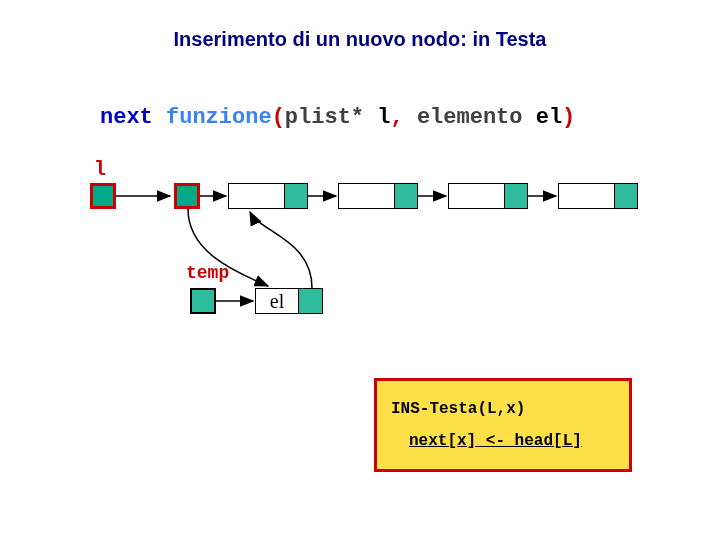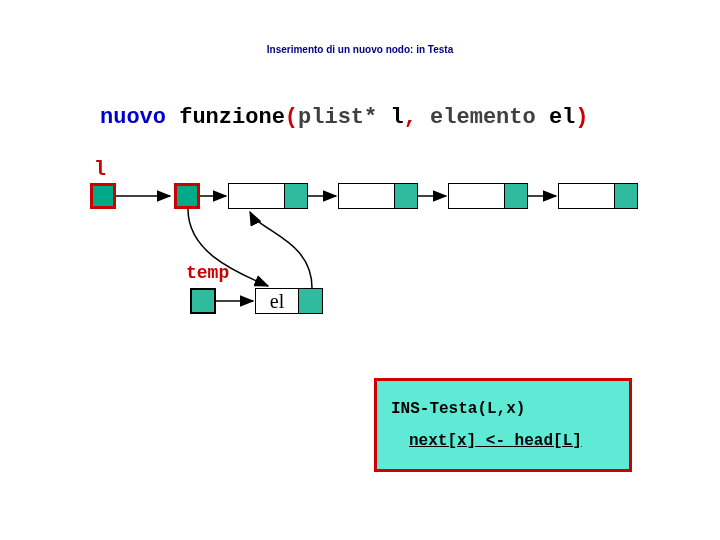--- a/index.html
+++ b/index.html
@@ -10,35 +10,34 @@
     background: #fff;
     font-family: Arial, sans-serif;
     position: relative;
   }
   .title {
     position: absolute;
     top: 28px;
     left: 0;
     width: 720px;
     text-align: center;
-    font-size: 10px;
+    font-size: 20px;
     font-weight: bold;
     color: #000080;
-    margin-top: 16px;
   }
   .signature {
     position: absolute;
     top: 105px;
     left: 100px;
     font-family: "Courier New", monospace;
     font-size: 22px;
     font-weight: bold;
   }
   .kw { color: #0000cc; }
-  .fn { color: #000000; }
+  .fn { color: #3b82f6; }
   .paren { color: #cc0000; }
   .ty { color: #404040; text-align: right; }
   .nm { color: #000; }
   .comma { color: #cc0000; }
 
   .label-l {
     position: absolute;
     top: 158px;
     left: 94px;
     font-family: "Courier New", monospace;
@@ -133,41 +132,41 @@
     left: 374px;
     width: 258px;
     border: 3px solid #cc0000;
     padding: 12px 14px;
     font-family: "Courier New", monospace;
     font-size: 16px;
     font-weight: bold;
     box-sizing: border-box;
     line-height: 2.0;
     color: #000;
-    background: #5eead4;
+    background: #fde047;
   }
   .pseudo .ln2,
   .pseudo .ln3 {
     padding-left: 18px;
     text-decoration: underline;
   }
   svg.arrows {
     position: absolute;
     top: 0; left: 0;
     width: 720px; height: 540px;
     pointer-events: none;
   }
 </style>
 </head>
 <body>
 
 <div class="title">Inserimento di un nuovo nodo: in Testa</div>
 
 <div class="signature">
-  <span class="kw">nuovo</span>
+  <span class="kw">next</span>
   <span> </span>
   <span class="fn">funzione</span><span class="paren">(</span><span class="ty">plist*</span>
   <span> </span>
   <span class="nm">l</span><span class="comma">,</span>
   <span> </span>
   <span class="ty">elemento</span>
   <span> </span>
   <span class="nm">el</span><span class="paren">)</span>
 </div>
 

